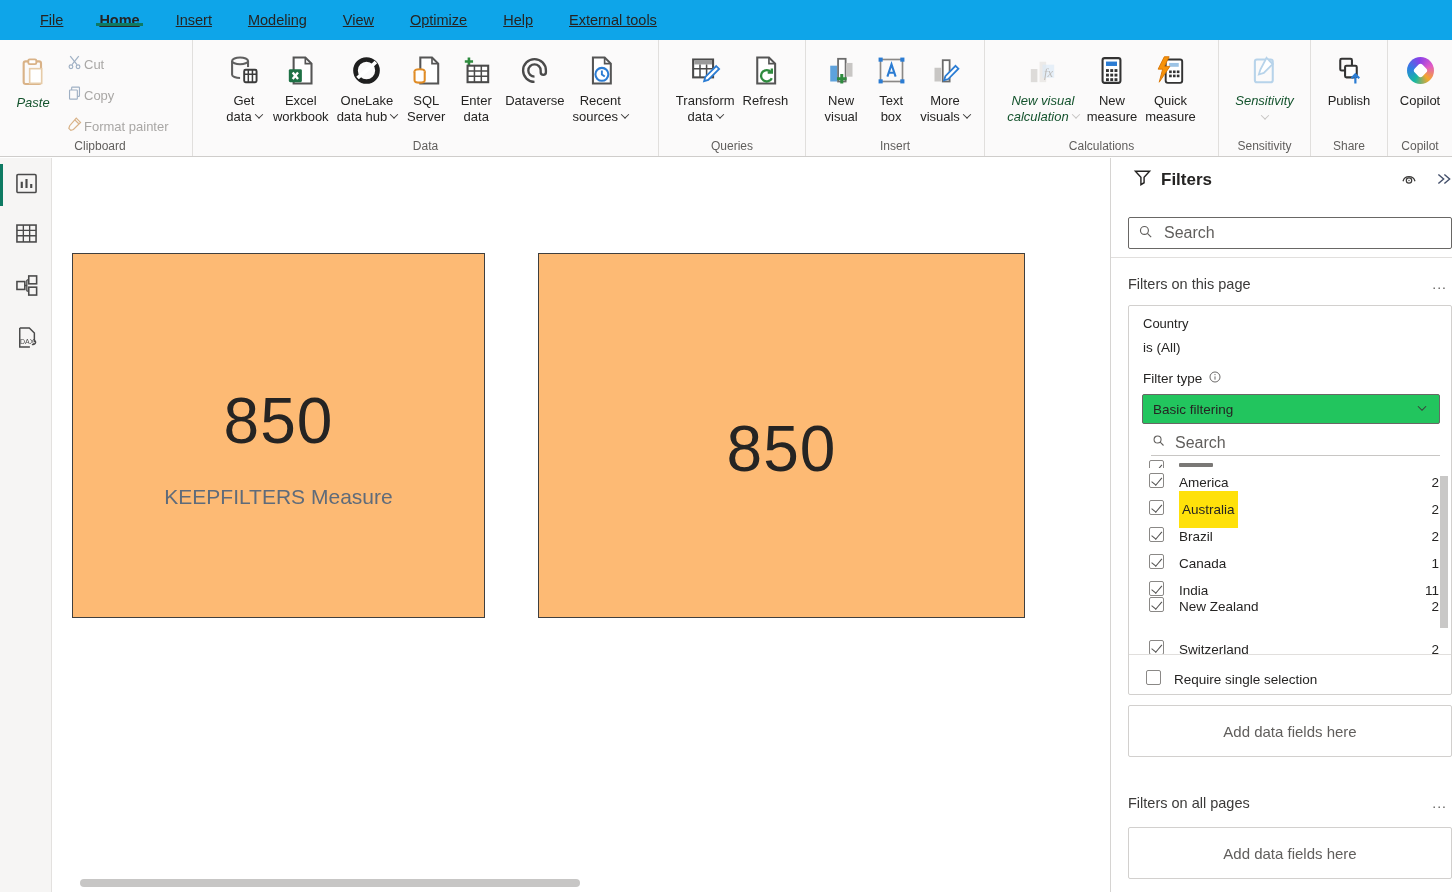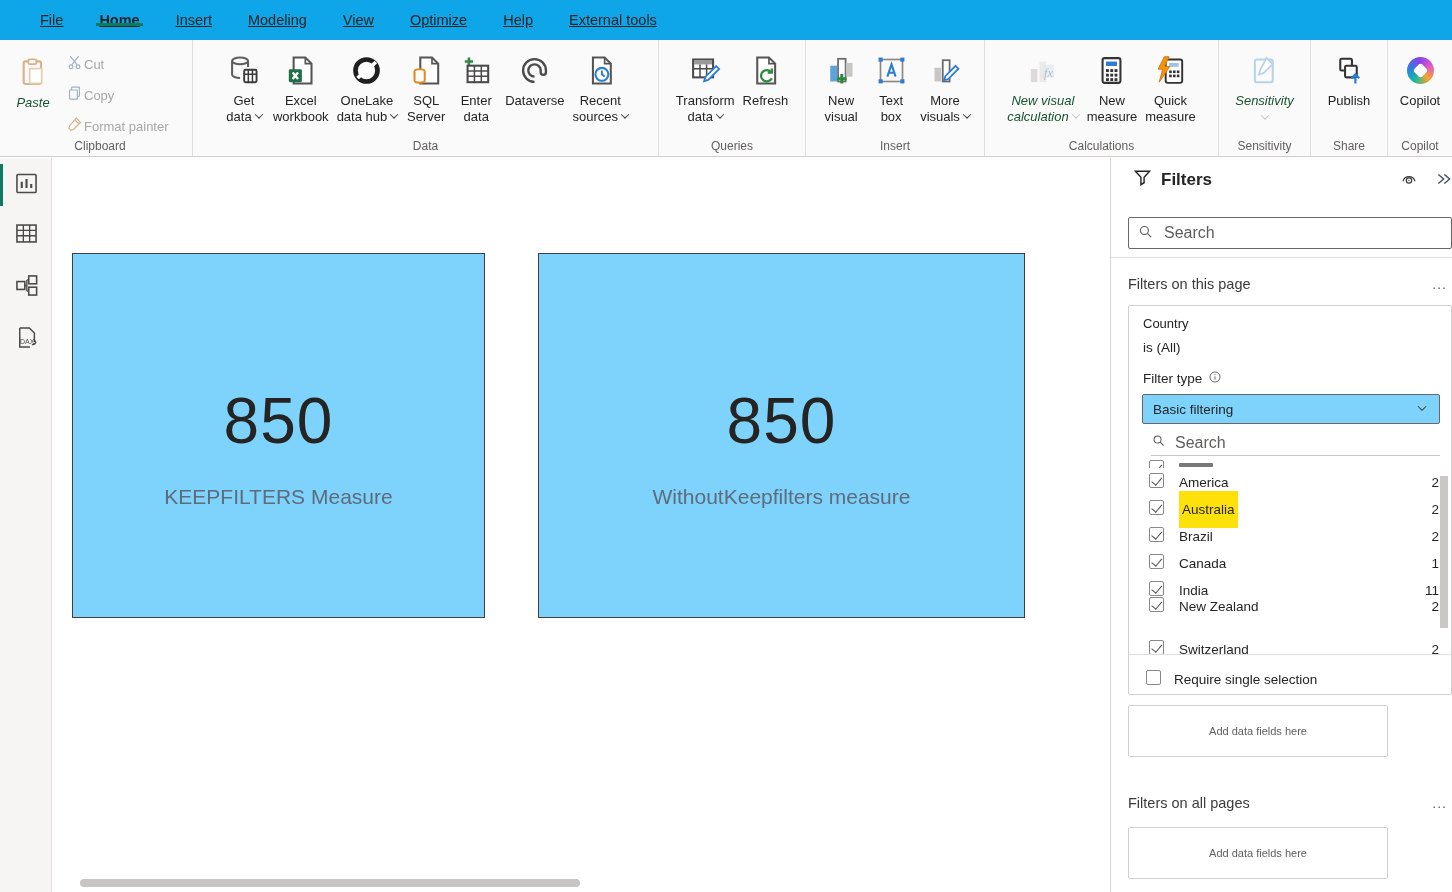--- a/index.html
+++ b/index.html
@@ -37,21 +37,21 @@
   .smbtn { display:flex; align-items:center; gap:1px; height:28px; font-size:13px; color:#a9a7a5; }
 
   
   .sidebar { position:absolute; left:0; top:158px; width:52px; height:734px;
     background:#f6f5f4; border-right:1px solid #e3e1df; }
   .sb-item { width:52px; height:46px; display:flex; align-items:center; justify-content:center; position:relative; margin-top:4px; }
   .sb-item.active::before { content:""; position:absolute; left:0; top:2px; width:3px; height:42px; background:#0e7a62; }
 
   
   .canvas { position:absolute; left:53px; top:158px; width:1057px; height:734px; background:#fff; }
-  .viz { position:absolute; border:1px solid #3f3f3f; background:#7dd3fc;
+  .viz { position:absolute; border:1px solid #3f3f3f; background:#fdba74;
     display:flex; flex-direction:column; align-items:center; justify-content:center;text-align:right; }
   .viz .big-num { font-size:64px; color:#252423; letter-spacing:1px; line-height:1; margin-top:26px; }
   .viz .num-label { font-size:21px; color:#5f6b7a; margin-top:32px; }
 
   .hscroll { position:absolute; left:80px; top:879px; width:500px; height:8px;
     background:#c7c6c5; border-radius:4px; }
 
   
   .fpanel { position:absolute; left:1111px; top:158px; width:341px; height:734px; background:#fff; }
   .fpanel-sep { position:absolute; left:1110px; top:158px; width:1px; height:734px; background:#d6d4d2; }
@@ -66,21 +66,21 @@
   .hdr-divider { position:absolute; left:1111px; top:257px; width:341px; height:1px; background:#e1dfdd; }
   .fsection { position:absolute; left:1128px; font-size:14.5px; color:#3b3a39; }
   .fmore { position:absolute; right:5px; font-size:14px; color:#605e5c; letter-spacing:1px; }
 
   .fcard { position:absolute; left:1128px; top:305px; width:324px; height:390px;
     border:1px solid #d2d0ce; border-radius:2px; background:#fff; overflow:hidden; }
   .fc-field { position:absolute; left:14px; top:10px; font-size:13px; color:#252423; }
   .fc-cond  { position:absolute; left:14px; top:34px; font-size:13.5px; color:#252423; }
   .fc-type  { position:absolute; left:14px; top:64px; font-size:13.5px; color:#252423; display:flex; align-items:center; gap:6px; }
   .fc-select { position:absolute; left:13px; top:88px; width:298px; height:30px; border:1px solid #696765;
-    border-radius:2px; display:flex; align-items:center; padding:0 10px; font-size:13.5px; color:#252423; justify-content:space-between; background:#7dd3fc; }
+    border-radius:2px; display:flex; align-items:center; padding:0 10px; font-size:13.5px; color:#252423; justify-content:space-between; background:#22c55e; }
   .inner-search { position:absolute; left:22px; top:124px; width:289px; height:26px;
     display:flex; align-items:center; gap:9px; border-bottom:1px solid #c8c6c4; }
   .clip-row { position:absolute; left:0; top:151px; width:298px; height:11px; overflow:hidden; }
   .clip-row .cb { position:absolute; left:20px; top:3px; }
   .clip-row .txtfrag { position:absolute; left:50px; top:6px; width:34px; height:4px; background:#7a7876; border-radius:1px; }
   .flist { position:absolute; left:0; top:163px; width:324px; height:185px; overflow:hidden; }
   .frow { position:absolute; left:0; width:324px; height:27px; display:flex; align-items:center; }
   .frow .cbwrap { margin-left:20px; }
   .frow .flabel { margin-left:15px; font-size:13.5px; color:#252423; }
   .frow .flabel.hl { background:#ffe10a; padding:11px 3px; }
@@ -88,23 +88,23 @@
   .list-scroll { position:absolute; right:3px; top:170px; width:8px; height:152px; background:#c9c8c7; }
   .fl-sep { position:absolute; left:0; top:348px; width:324px; height:1px; background:#e1dfdd; }
   .req-row { position:absolute; left:0; top:358px; width:324px; height:30px; display:flex; align-items:center; }
   .req-row .cbwrap { margin-left:17px; }
   .req-row .rlabel { margin-left:13px; font-size:13.5px; color:#252423; }
 
   .cb { width:15px; height:15px; border:1px solid #8a8886; border-radius:2px; background:#fff; position:relative; display:inline-block; }
   .cb.checked::after { content:""; position:absolute; left:4px; top:1px; width:4.5px; height:8.5px;
     border-right:1.6px solid #4f4e4d; border-bottom:1.6px solid #4f4e4d; transform:rotate(40deg); }
 
-  .addbox { position:absolute; left:1128px; width:260px; height:52px; border:1px solid #d2d0ce;
+  .addbox { position:absolute; left:1128px; width:324px; height:52px; border:1px solid #d2d0ce;
     border-radius:2px; background:#fff; display:flex; align-items:center; justify-content:center;
-    font-size:11px; color:#605e5c; }
+    font-size:15px; color:#605e5c; }
 
   
   .copilot-logo { width:27px; height:27px; border-radius:50%; position:relative;
     background:conic-gradient(from 210deg, #16b8a2, #2f7ee3, #8a40e8, #e059c8, #f6a72b, #16b8a2); }
   .copilot-logo::after { content:""; position:absolute; left:8px; top:8px; width:11px; height:11px;
     background:#fff; border-radius:3px; transform:rotate(45deg); }
 </style>
 </head>
 <body>
 
@@ -463,21 +463,20 @@
 
 <div class="canvas"></div>
 
 <div class="viz" style="left:72px;top:253px;width:413px;height:365px;">
   <div class="big-num">850</div>
   <div class="num-label">KEEPFILTERS Measure</div>
 </div>
 
 <div class="viz" style="left:538px;top:253px;width:487px;height:365px;">
   <div class="big-num">850</div>
-  <div class="num-label">WithoutKeepfilters measure</div>
 </div>
 
 <div class="hscroll"></div>
 
 <div class="fpanel-sep"></div>
 <div class="fpanel"></div>
 
 <div class="fheader">
   <span>
     <svg width="19" height="19" viewBox="0 0 24 24" fill="none" stroke="#252423" stroke-width="1.8">

